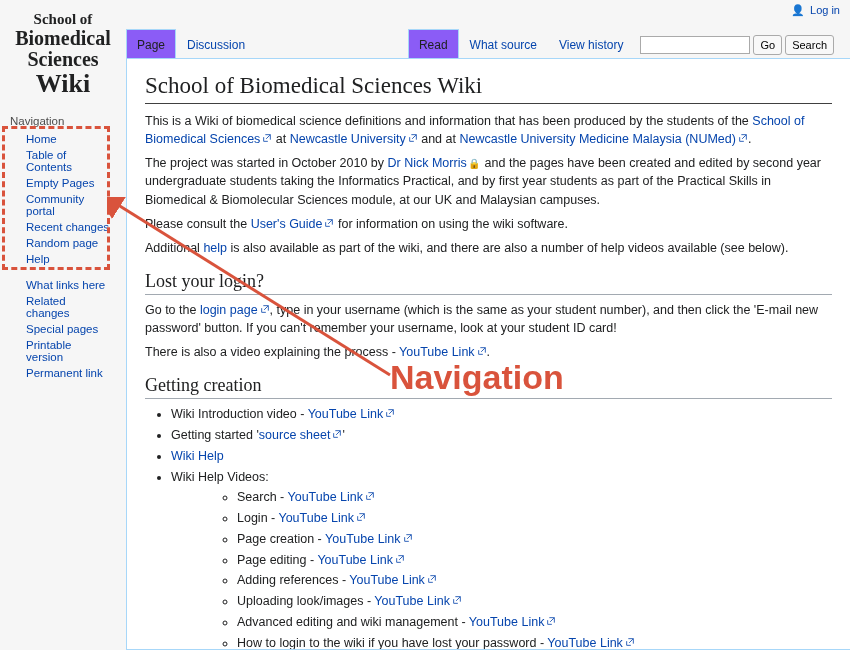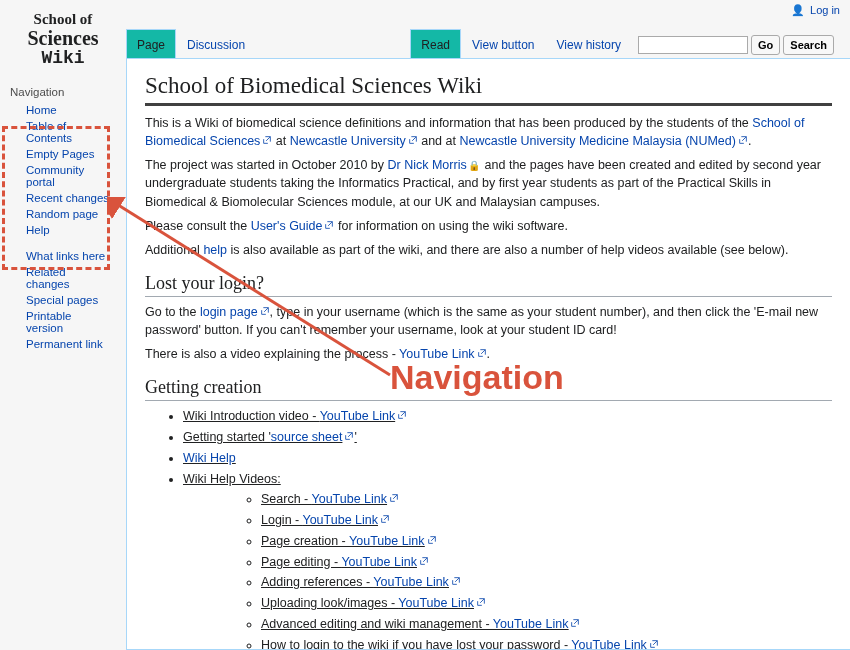--- a/index.html
+++ b/index.html
@@ -35,21 +35,21 @@
   .logo {
     text-align: center;
     font-family: Georgia, serif;
     font-weight: bold;
     line-height: 1.05;
     padding: 6px 4px 10px 4px;
   }
   .logo .l1 { font-size: 15px; display:block;}
   .logo .l2 { font-size: 20px; display:block;}
   .logo .l3 { font-size: 20px; display:block;}
-  .logo .l4 { font-size: 18px; display:block;font-family:Liberation Mono, monospace;}
+  .logo .l4 { font-size: 26px; display:block;}
 
   .portal {
     padding: 4px 0 6px 10px;
     font-size: 11.5px;
   }
   .portal-heading {
     color: #4d4d4d;
     font-size: 11.5px;
     padding: 4px 0 4px 0;
     font-weight: normal;
@@ -70,21 +70,21 @@
   .tab {
     padding: 8px 10px 7px 10px;
     font-size: 12px;
     border: 1px solid transparent;
     border-bottom: none;
     background: transparent;
     position: relative;
     top: 1px;
   }
   .tab.selected {
-    background: #14b8a6;
+    background: #8b5cf6;
     border-color: #a7d7f9;
   }
   .search-box {
     display: flex;
     align-items: center;
     gap: 3px;
     padding-bottom: 3px;
     margin-left: 6px;
   }
   .search-box input[type=text] {
@@ -95,55 +95,54 @@
     padding: 1px 3px;
   }
   .search-box button {
     font-size: 11px;
     height: 20px;
     padding: 0 6px;
     border: 1px solid #aaa;
     background: #f8f8f8;
     border-radius: 3px;
     cursor: pointer;
-    font-weight: bold;
   }
 
   
   .content {
     position: absolute;
     left: 126px;
     top: 58px;
     right: 0;
     bottom: 0;
     background: #fff;
     border: 1px solid #a7d7f9;
     border-right: none;
     padding: 14px 18px 10px 18px;
     overflow: hidden;
   }
   h1.page-title {
     font-family: Georgia, serif;
     font-weight: normal;
     font-size: 23px;
     margin: 0 0 8px 0;
-    border-bottom: 3px solid #404040;
+    border-bottom: 1px solid #404040;
     padding-bottom: 4px;
   }
   .content p { margin: 6px 0; line-height: 1.45; font-size: 12.5px;}
   h2.section {
     font-family: Georgia, serif;
     font-weight: normal;
     font-size: 18px;
     margin: 14px 0 6px 0;
     border-bottom: 1px solid #a2a9b1;
     padding-bottom: 2px;
   }
   ul.bullets { margin: 4px 0 4px 22px; padding: 0; }
-  ul.bullets li { margin: 2px 16px; line-height: 1.5; text-decoration: underline; }
+  ul.bullets li { margin: 2px 4px; line-height: 1.5; }
   ul.bullets ul { margin-left: 22px; }
 
   .ext-icon {
     display: inline-block;
     width: 10px; height: 10px;
     margin-left: 2px;
     vertical-align: baseline;
   }
   .ext-icon svg { width: 10px; height: 10px; }
   .lock-icon { color: #b89c4a; font-size: 10px; margin-left: 2px;}
@@ -184,20 +183,21 @@
 <body>
 
 <div class="top-login">
   <span class="icon">👤</span>
   <a>Log in</a>
 </div>
 
 <div class="left-col">
   <div class="logo">
     <span class="l1">School of</span>
+    <span class="l2">Biomedical</span>
     <span class="l3">Sciences</span>
     <span class="l4">Wiki</span>
   </div>
 
   <div class="portal">
     <div class="portal-heading">Navigation</div>
     <ul>
       <li><a>Home</a></li>
       <li><a>Table of Contents</a></li>
       <li><a>Empty Pages</a></li>
@@ -219,21 +219,21 @@
   </div>
 </div>
 
 <div class="tabs-left">
   <div class="tab selected"><span>Page</span></div>
   <div class="tab"><a>Discussion</a></div>
 </div>
 
 <div class="tabs-right">
   <div class="tab selected"><span>Read</span></div>
-  <div class="tab"><a>View button</a></div>
+  <div class="tab"><a>What source</a></div>
   <div class="tab"><a>View history</a></div>
   <div class="search-box">
     <input type="text" style="">
     <button>Go</button>
     <button>Search</button>
   </div>
 </div>
 
 <div class="content">
   <h1 class="page-title">School of Biomedical Sciences Wiki</h1>

